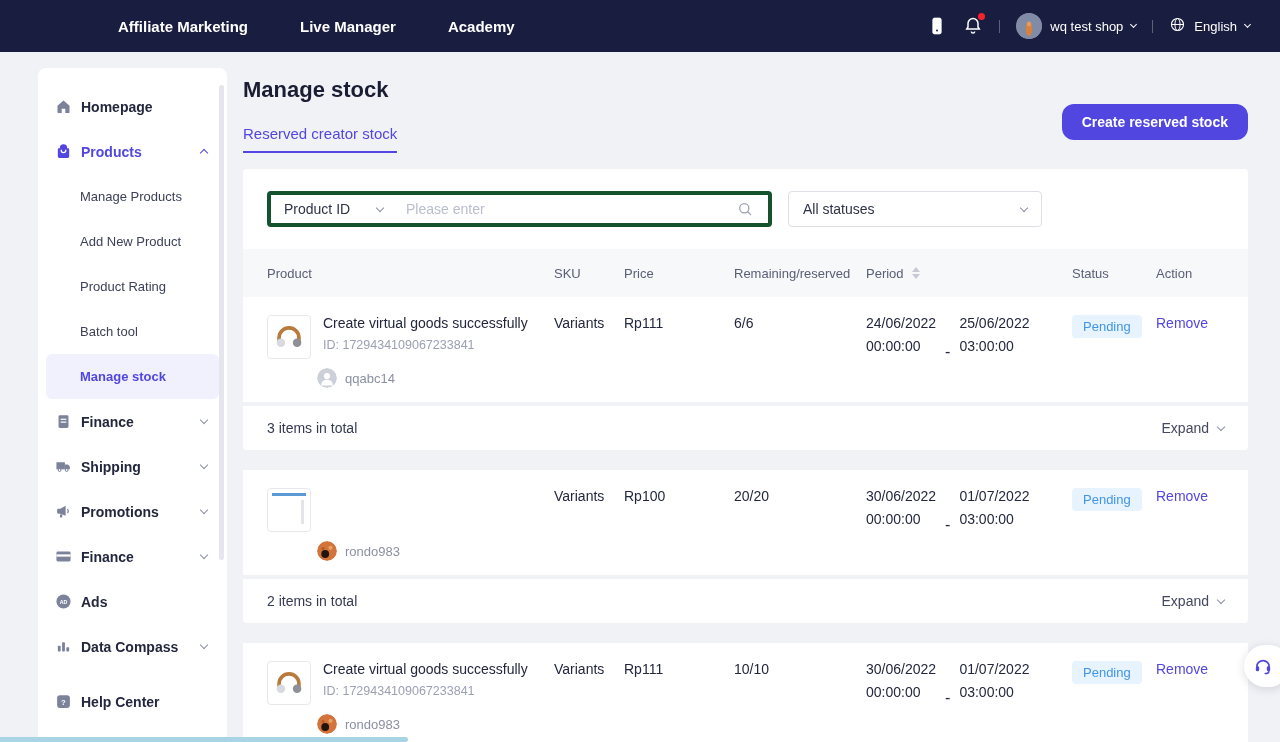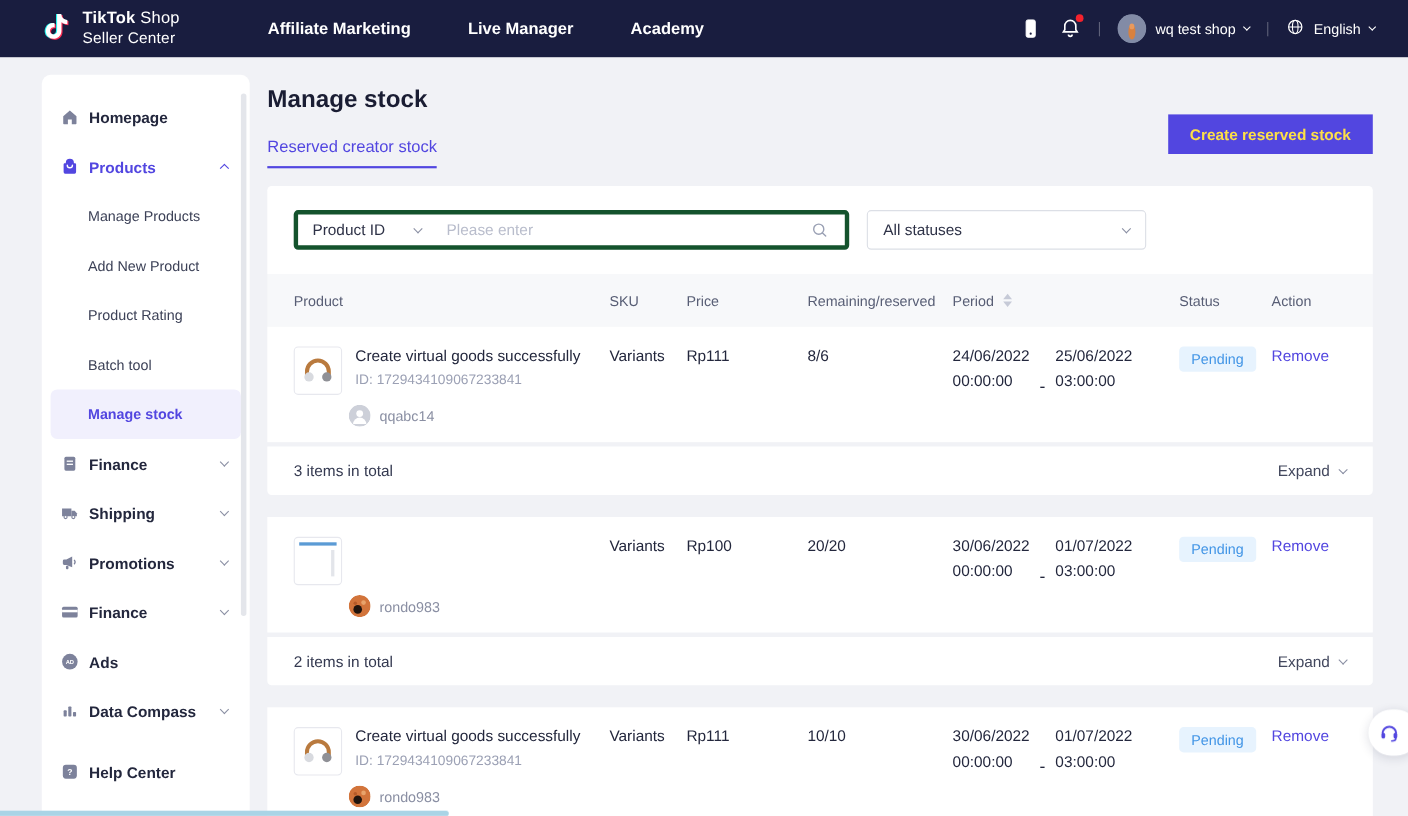--- a/index.html
+++ b/index.html
@@ -49,21 +49,21 @@
   .side-item.help { margin-top:10px; }
   .side-scroll { position:absolute; right:3px; top:17px; width:5px; height:475px; background:#e4e6eb; border-radius:3px; cursor:pointer; }
 
   
   .main { flex:1; padding:0 32px 0 16px; position:relative; }
   .page-title { margin-top:24px; font-size:22px; font-weight:700; color:#1a1d33; line-height:27px; }
   .tabs { margin-top:22px; }
   .tab { display:inline-block; font-size:15px; color:#5246e0; padding-bottom:9px; border-bottom:2px solid #5246e0; cursor:pointer; }
   .create-btn {
     position:absolute; top:52px; right:32px; height:36px;
-    background:#5246e0; color:#fde047; border:none; border-radius:0;
+    background:#5246e0; color:#ffffff; border:none; border-radius:12px;
     padding:0 20px; font-size:14px; font-weight:700; cursor:pointer;
     font-family:"Liberation Sans", sans-serif;
   }
   .content { margin-top:16px; }
 
   .filter-card { background:#fff; height:80px; border-radius:4px 4px 0 0; display:flex; align-items:center; gap:16px; padding:0 24px; }
   .search-box { width:505px; height:36px; border:4px solid #14532d; border-radius:4px; display:flex; align-items:center; background:#fff; }
   .search-field { width:125px; flex:none; display:flex; align-items:center; justify-content:space-between; padding:0 13px; font-size:14px; color:#2e3247; cursor:pointer; }
   .search-input { flex:1; border:none; outline:none; font-size:14px; color:#2e3247; padding:0 0 0 10px; background:transparent; font-family:"Liberation Sans", sans-serif; }
   .search-input::placeholder { color:#b9bdcc; }
@@ -99,34 +99,20 @@
   .expand { display:flex; align-items:center; gap:9px; color:#43485e; cursor:pointer; }
   .group-gap { height:20px; }
 
   .support-fab { position:fixed; right:-10px; top:645px; width:46px; height:42px; background:#fff; border-radius:21px; box-shadow:0 2px 10px rgba(30,35,70,.15); display:flex; align-items:center; padding-left:9px; cursor:pointer; }
   .hscroll-thumb { position:fixed; left:0; bottom:0; width:408px; height:5px; background:#a9d4e6; border-radius:0 3px 3px 0; cursor:pointer; }
 </style>
 </head>
 <body>
 
 <div class="navbar">
-  <div class="logo">
-    <span>
-      <svg width="27" height="30" viewBox="0 0 24 26">
-        <path fill="#25f4ee" transform="translate(-0.9,0)" d="M19.59 7.69a4.83 4.83 0 0 1-3.77-4.25V3h-3.45v13.67a2.89 2.89 0 0 1-5.2 1.74 2.89 2.89 0 0 1 2.31-4.64c.3 0 .6.04.88.13v-3.5a6.84 6.84 0 0 0-1-.05A6.33 6.33 0 0 0 5 21.1a6.34 6.34 0 0 0 10.86-4.43v-7a8.16 8.16 0 0 0 4.77 1.52v-3.4a4.85 4.85 0 0 1-1-.1z"></path>
-        <path fill="#fe2c55" transform="translate(0.9,0.8)" d="M19.59 7.69a4.83 4.83 0 0 1-3.77-4.25V3h-3.45v13.67a2.89 2.89 0 0 1-5.2 1.74 2.89 2.89 0 0 1 2.31-4.64c.3 0 .6.04.88.13v-3.5a6.84 6.84 0 0 0-1-.05A6.33 6.33 0 0 0 5 21.1a6.34 6.34 0 0 0 10.86-4.43v-7a8.16 8.16 0 0 0 4.77 1.52v-3.4a4.85 4.85 0 0 1-1-.1z"></path>
-        <path fill="#ffffff" d="M19.59 7.69a4.83 4.83 0 0 1-3.77-4.25V3h-3.45v13.67a2.89 2.89 0 0 1-5.2 1.74 2.89 2.89 0 0 1 2.31-4.64c.3 0 .6.04.88.13v-3.5a6.84 6.84 0 0 0-1-.05A6.33 6.33 0 0 0 5 21.1a6.34 6.34 0 0 0 10.86-4.43v-7a8.16 8.16 0 0 0 4.77 1.52v-3.4a4.85 4.85 0 0 1-1-.1z"></path>
-      </svg>
-    </span>
-    <span class="logo-text">
-      <span class="logo-b">TikTok</span>
-      <span>Shop</span><br>
-      <span class="logo-sub">Seller Center</span>
-    </span>
-  </div>
 
   <div class="nav-links">
     <span class="nav-link">Affiliate Marketing</span>
     <span class="nav-link">Live Manager</span>
     <span class="nav-link">Academy</span>
   </div>
 
   <div class="nav-right">
     <span class="icon-btn">
       <svg width="20" height="22" viewBox="0 0 24 24">
@@ -347,21 +333,21 @@
                   <circle cx="10" cy="10" r="10" fill="#cdd0d9"></circle>
                   <circle cx="10" cy="8" r="3.1" fill="#fff"></circle>
                   <path d="M4 17.5a6 6 0 0 1 12 0z" fill="#fff"></path>
                 </svg>
             </span>
             <span>qqabc14</span>
           </div>
         </div>
         <span class="cell">Variants</span>
         <span class="cell">Rp111</span>
-        <span class="cell">8/6</span>
+        <span class="cell">6/6</span>
         <span class="period">
           <span class="pcol">
             <span>24/06/2022</span>
             <span>00:00:00</span>
           </span>
           <span class="pdash">-</span>
           <span class="pcol">
             <span>25/06/2022</span>
             <span>03:00:00</span>
           </span>

